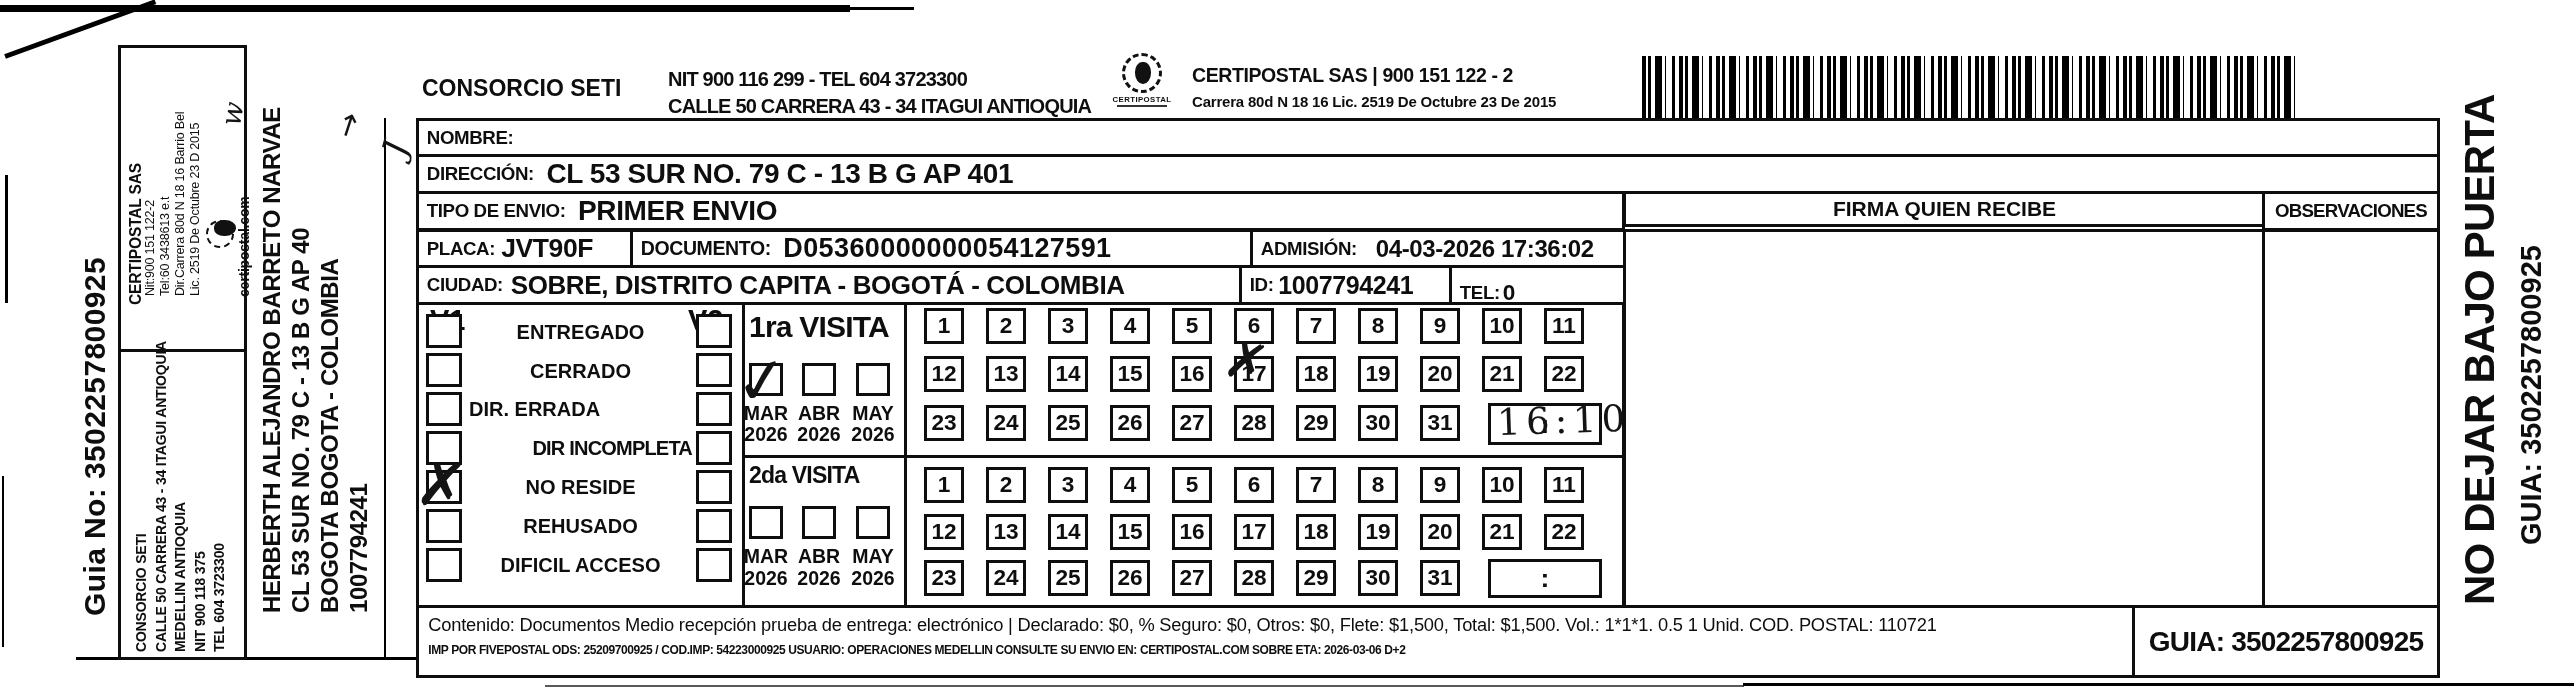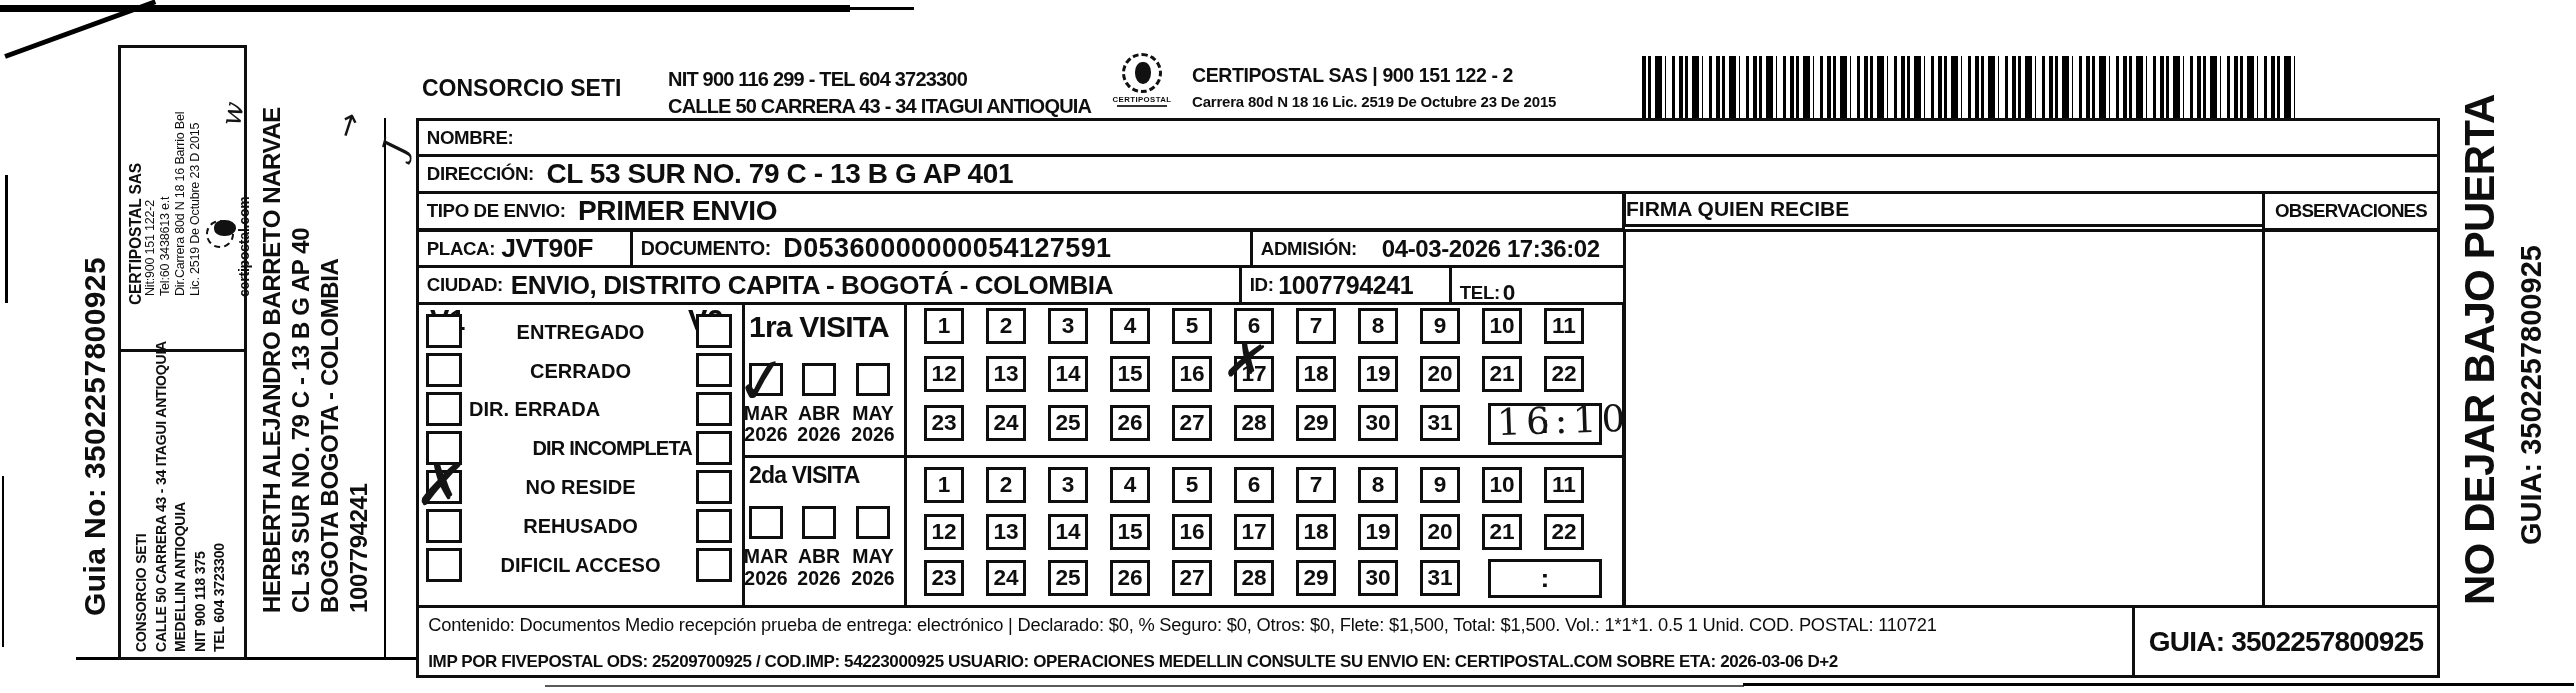--- a/index.html
+++ b/index.html
@@ -116,46 +116,46 @@
       <span class="val" style="font-size:26.5px">JVT90F</span>
     </div>
   </div>
   <div class="cell" style="left:630px;top:229px;width:623px;height:39px">
     <div class="rowline">
       <span class="sm-lbl" style="font-size:19.5px">DOCUMENTO:</span>
       <span class="val" style="font-size:27px;letter-spacing:0.4px">D05360000000054127591</span>
     </div>
   </div>
   <div class="cell" style="left:1250px;top:229px;width:376px;height:39px">
-    <div class="rowline" style="gap:25px">
+    <div class="rowline" style="gap:19px">
       <span class="sm-lbl">ADMISIÓN:</span>
       <span class="val" style="font-size:24px">04-03-2026 17:36:02</span>
     </div>
   </div>
 
   <div class="cell" style="left:416px;top:265px;width:826px;height:40px">
     <div class="rowline" style="gap:7.8px">
       <span class="sm-lbl">CIUDAD:</span>
-      <span class="val" style="font-size:26px">ENVIO, DISTRITO CAPITA - BOGOTÁ - COLOMBIA</span>
+      <span class="val" style="font-size:26px">SOBRE, DISTRITO CAPITA - BOGOTÁ - COLOMBIA</span>
     </div>
   </div>
   <div class="cell" style="left:1239px;top:265px;width:213px;height:40px">
     <div class="rowline" style="gap:4.7px">
       <span class="sm-lbl">ID:</span>
       <span class="val" style="font-size:25px">1007794241</span>
     </div>
   </div>
   <div class="cell" style="left:1449px;top:265px;width:177px;height:56px">
     <div class="rowline" style="gap:3.1px">
       <span class="sm-lbl">TEL:</span>
       <span class="val" style="font-size:22.6px">0</span>
     </div>
   </div>
 
-  <div class="cell" style="left:1623px;top:191px;width:643px;height:36px;display:flex;align-items:center;">
+  <div class="cell" style="left:1623px;top:191px;width:643px;height:36px;display:flex;align-items:center;justify-content:center">
     <span class="b" style="font-size:21px">FIRMA QUIEN RECIBE</span>
   </div>
   <div class="cell" style="left:2262px;top:191px;width:178px;height:40px;display:flex;align-items:center;justify-content:center">
     <span class="b" style="font-size:18.7px;letter-spacing:-0.8px">OBSERVACIONES</span>
   </div>
   <div class="cell" style="left:1623px;top:229px;width:643px;height:380px"></div>
   <div class="cell" style="left:2262px;top:229px;width:178px;height:380px"></div>
 
   <div class="cell" style="left:416px;top:302px;width:329px;height:307px"></div>
   <div class="abs b" style="left:430px;top:304px;font-size:29px">V1</div>
@@ -294,21 +294,21 @@
       <span class="daybox">30</span>
       <span class="daybox">31</span>
     </div>
   <div class="cell" style="left:1488px;top:559px;width:114px;height:39px;display:flex;align-items:center;justify-content:center">
     <span class="b" style="font-size:26.5px">:</span>
   </div>
 
   <div class="cell" style="left:416px;top:605px;width:1719px;height:73px">
     <div style="padding:6.2px 0 0 9.3px">
       <div style="font-size:18.3px;letter-spacing:-0.2px;white-space:nowrap">Contenido: Documentos Medio recepción prueba de entrega: electrónico | Declarado: $0, % Seguro: $0, Otros: $0, Flete: $1,500, Total: $1,500. Vol.: 1*1*1. 0.5  1 Unid. COD. POSTAL: 110721</div>
-      <div class="b" style="font-size:17px;letter-spacing:-0.4px;margin-top:16px;white-space:nowrap">IMP POR FIVEPOSTAL ODS: 25209700925 / COD.IMP: 54223000925 USUARIO: OPERACIONES MEDELLIN CONSULTE SU ENVIO EN: CERTIPOSTAL.COM SOBRE ETA: 2026-03-06 D+2</div>
+      <div class="b" style="font-size:12px;letter-spacing:-0.4px;margin-top:7px;white-space:nowrap">IMP POR FIVEPOSTAL ODS: 25209700925 / COD.IMP: 54223000925 USUARIO: OPERACIONES MEDELLIN CONSULTE SU ENVIO EN: CERTIPOSTAL.COM SOBRE ETA: 2026-03-06 D+2</div>
     </div>
   </div>
   <div class="cell" style="left:2132px;top:605px;width:308px;height:73px;display:flex;align-items:center;justify-content:center">
     <span class="b" style="font-size:28px;letter-spacing:-0.8px">GUIA: 3502257800925</span>
   </div>
 
   <div class="rot b" style="left:2456px;top:605px;font-size:42px;letter-spacing:-0.8px">NO DEJAR BAJO PUERTA</div>
   <div class="rot b" style="left:2515px;top:545px;font-size:29px">GUIA: 3502257800925</div>
 
 </div>

